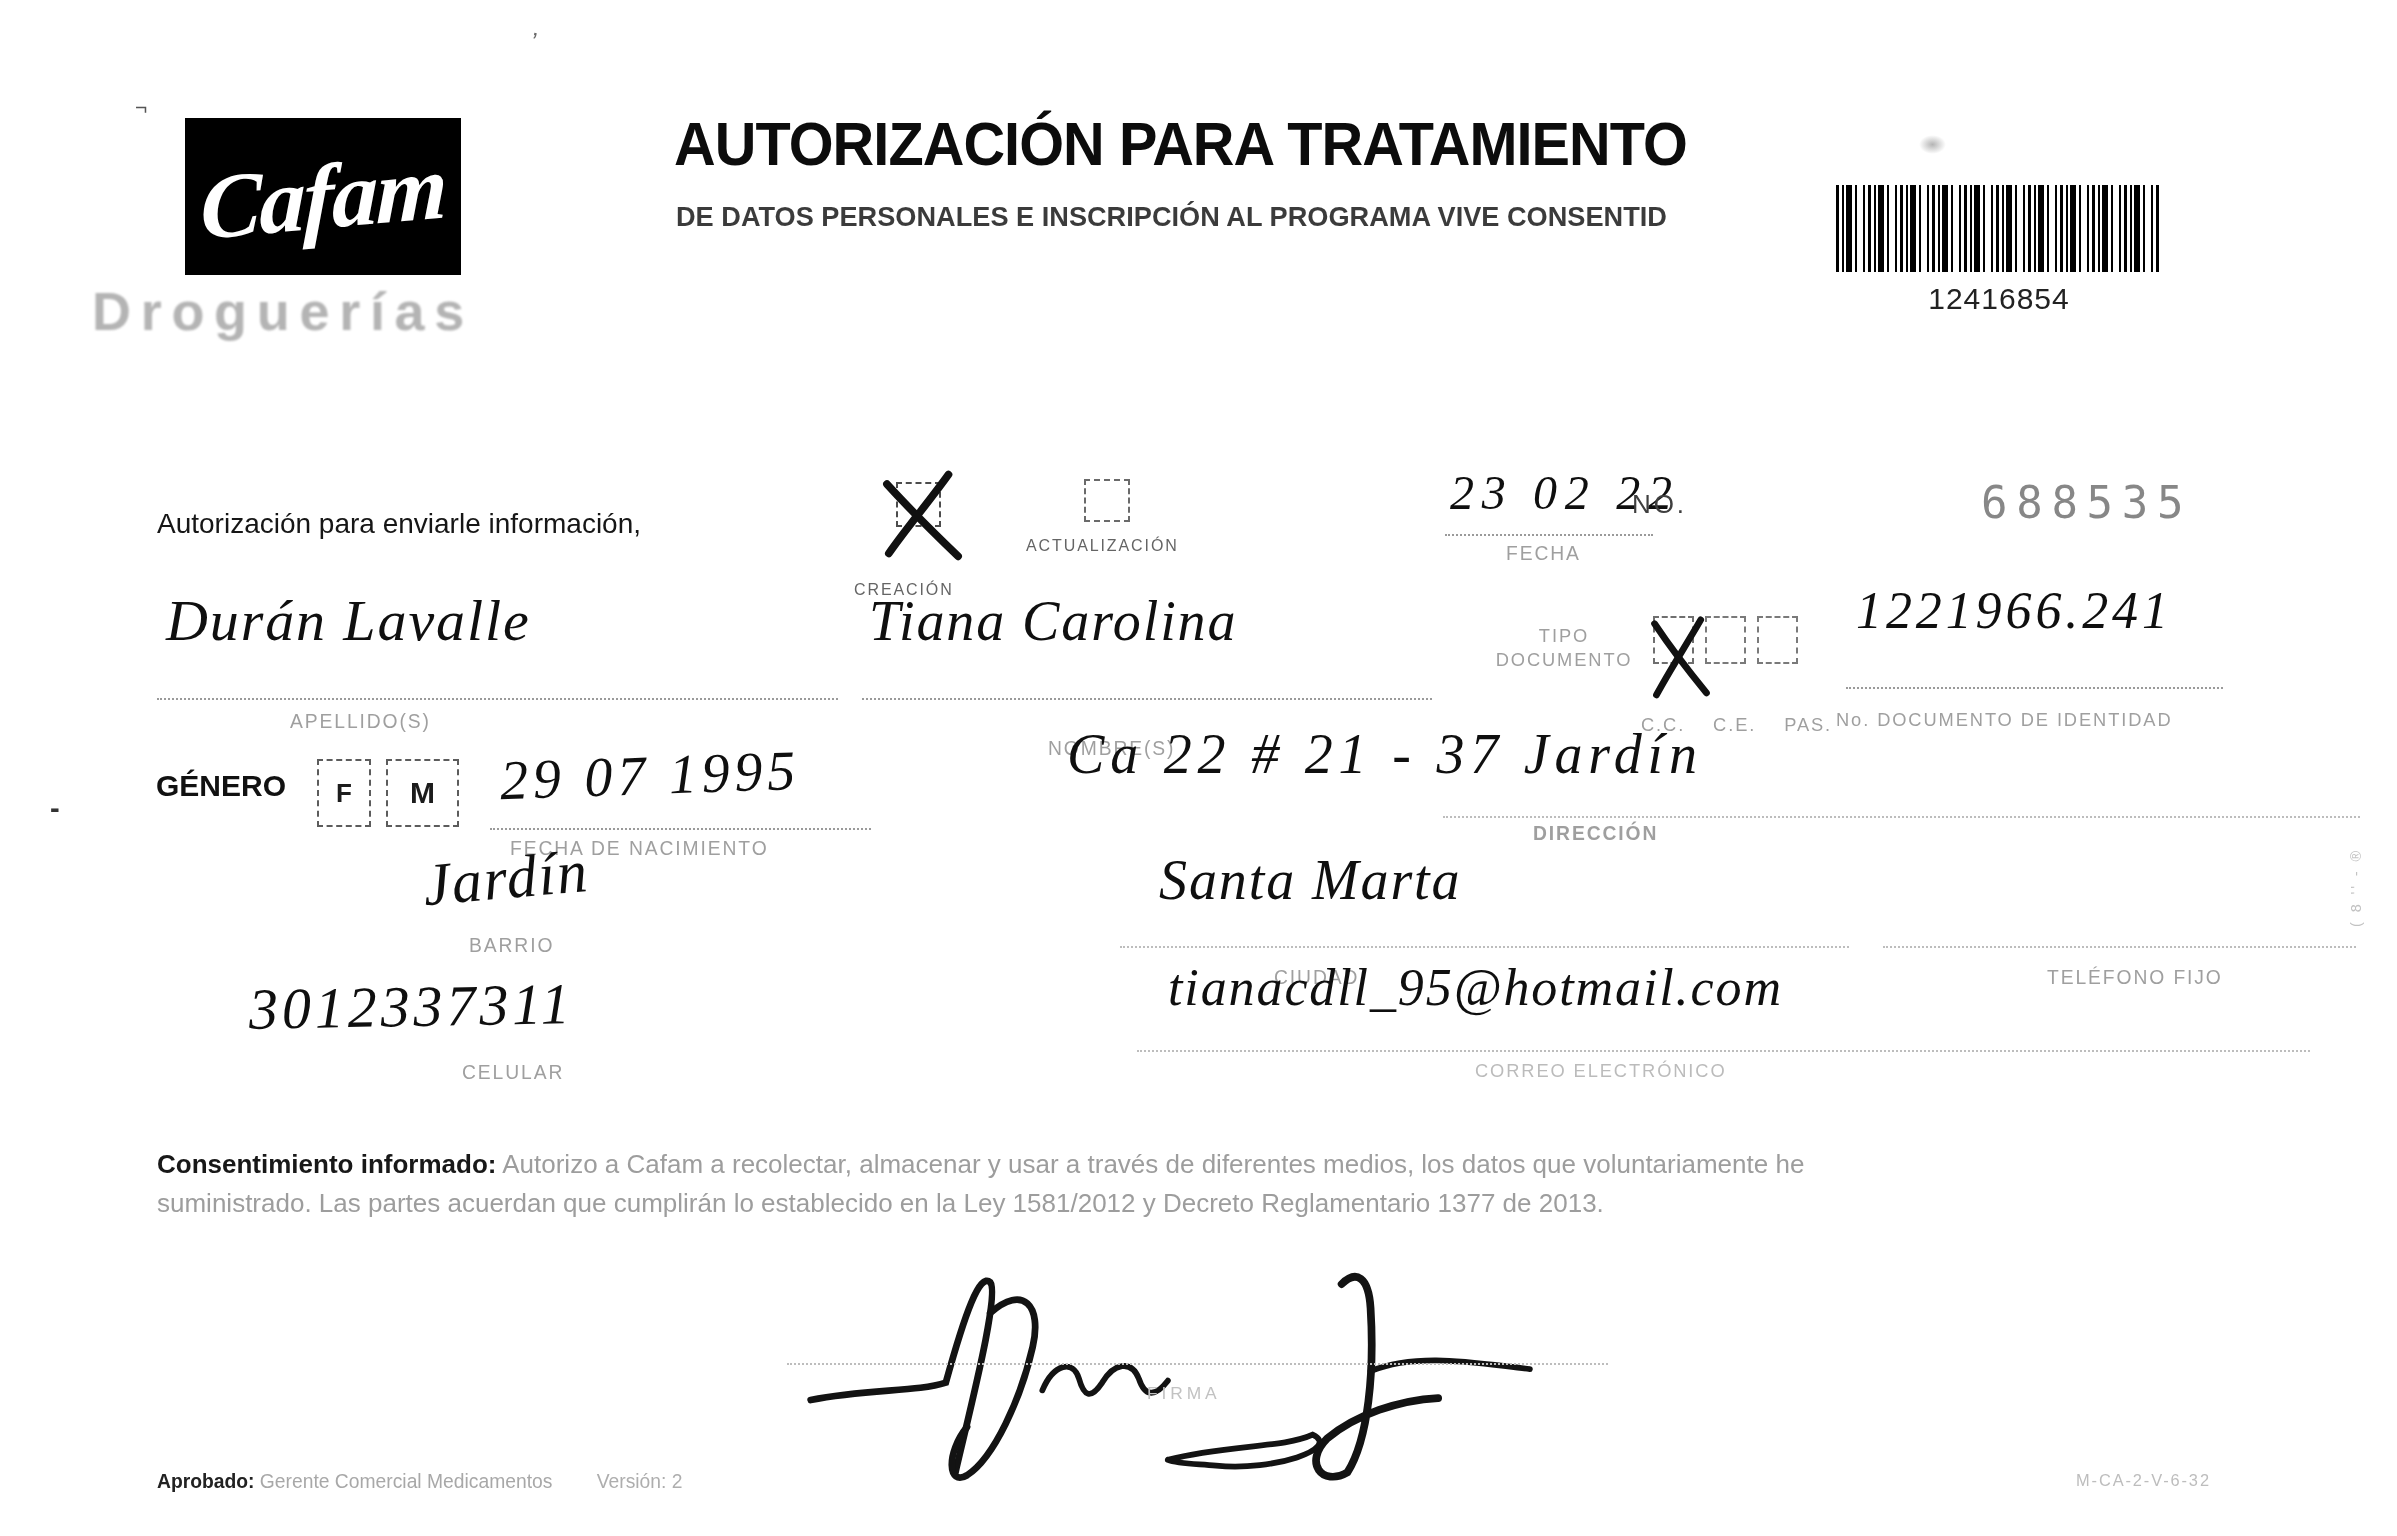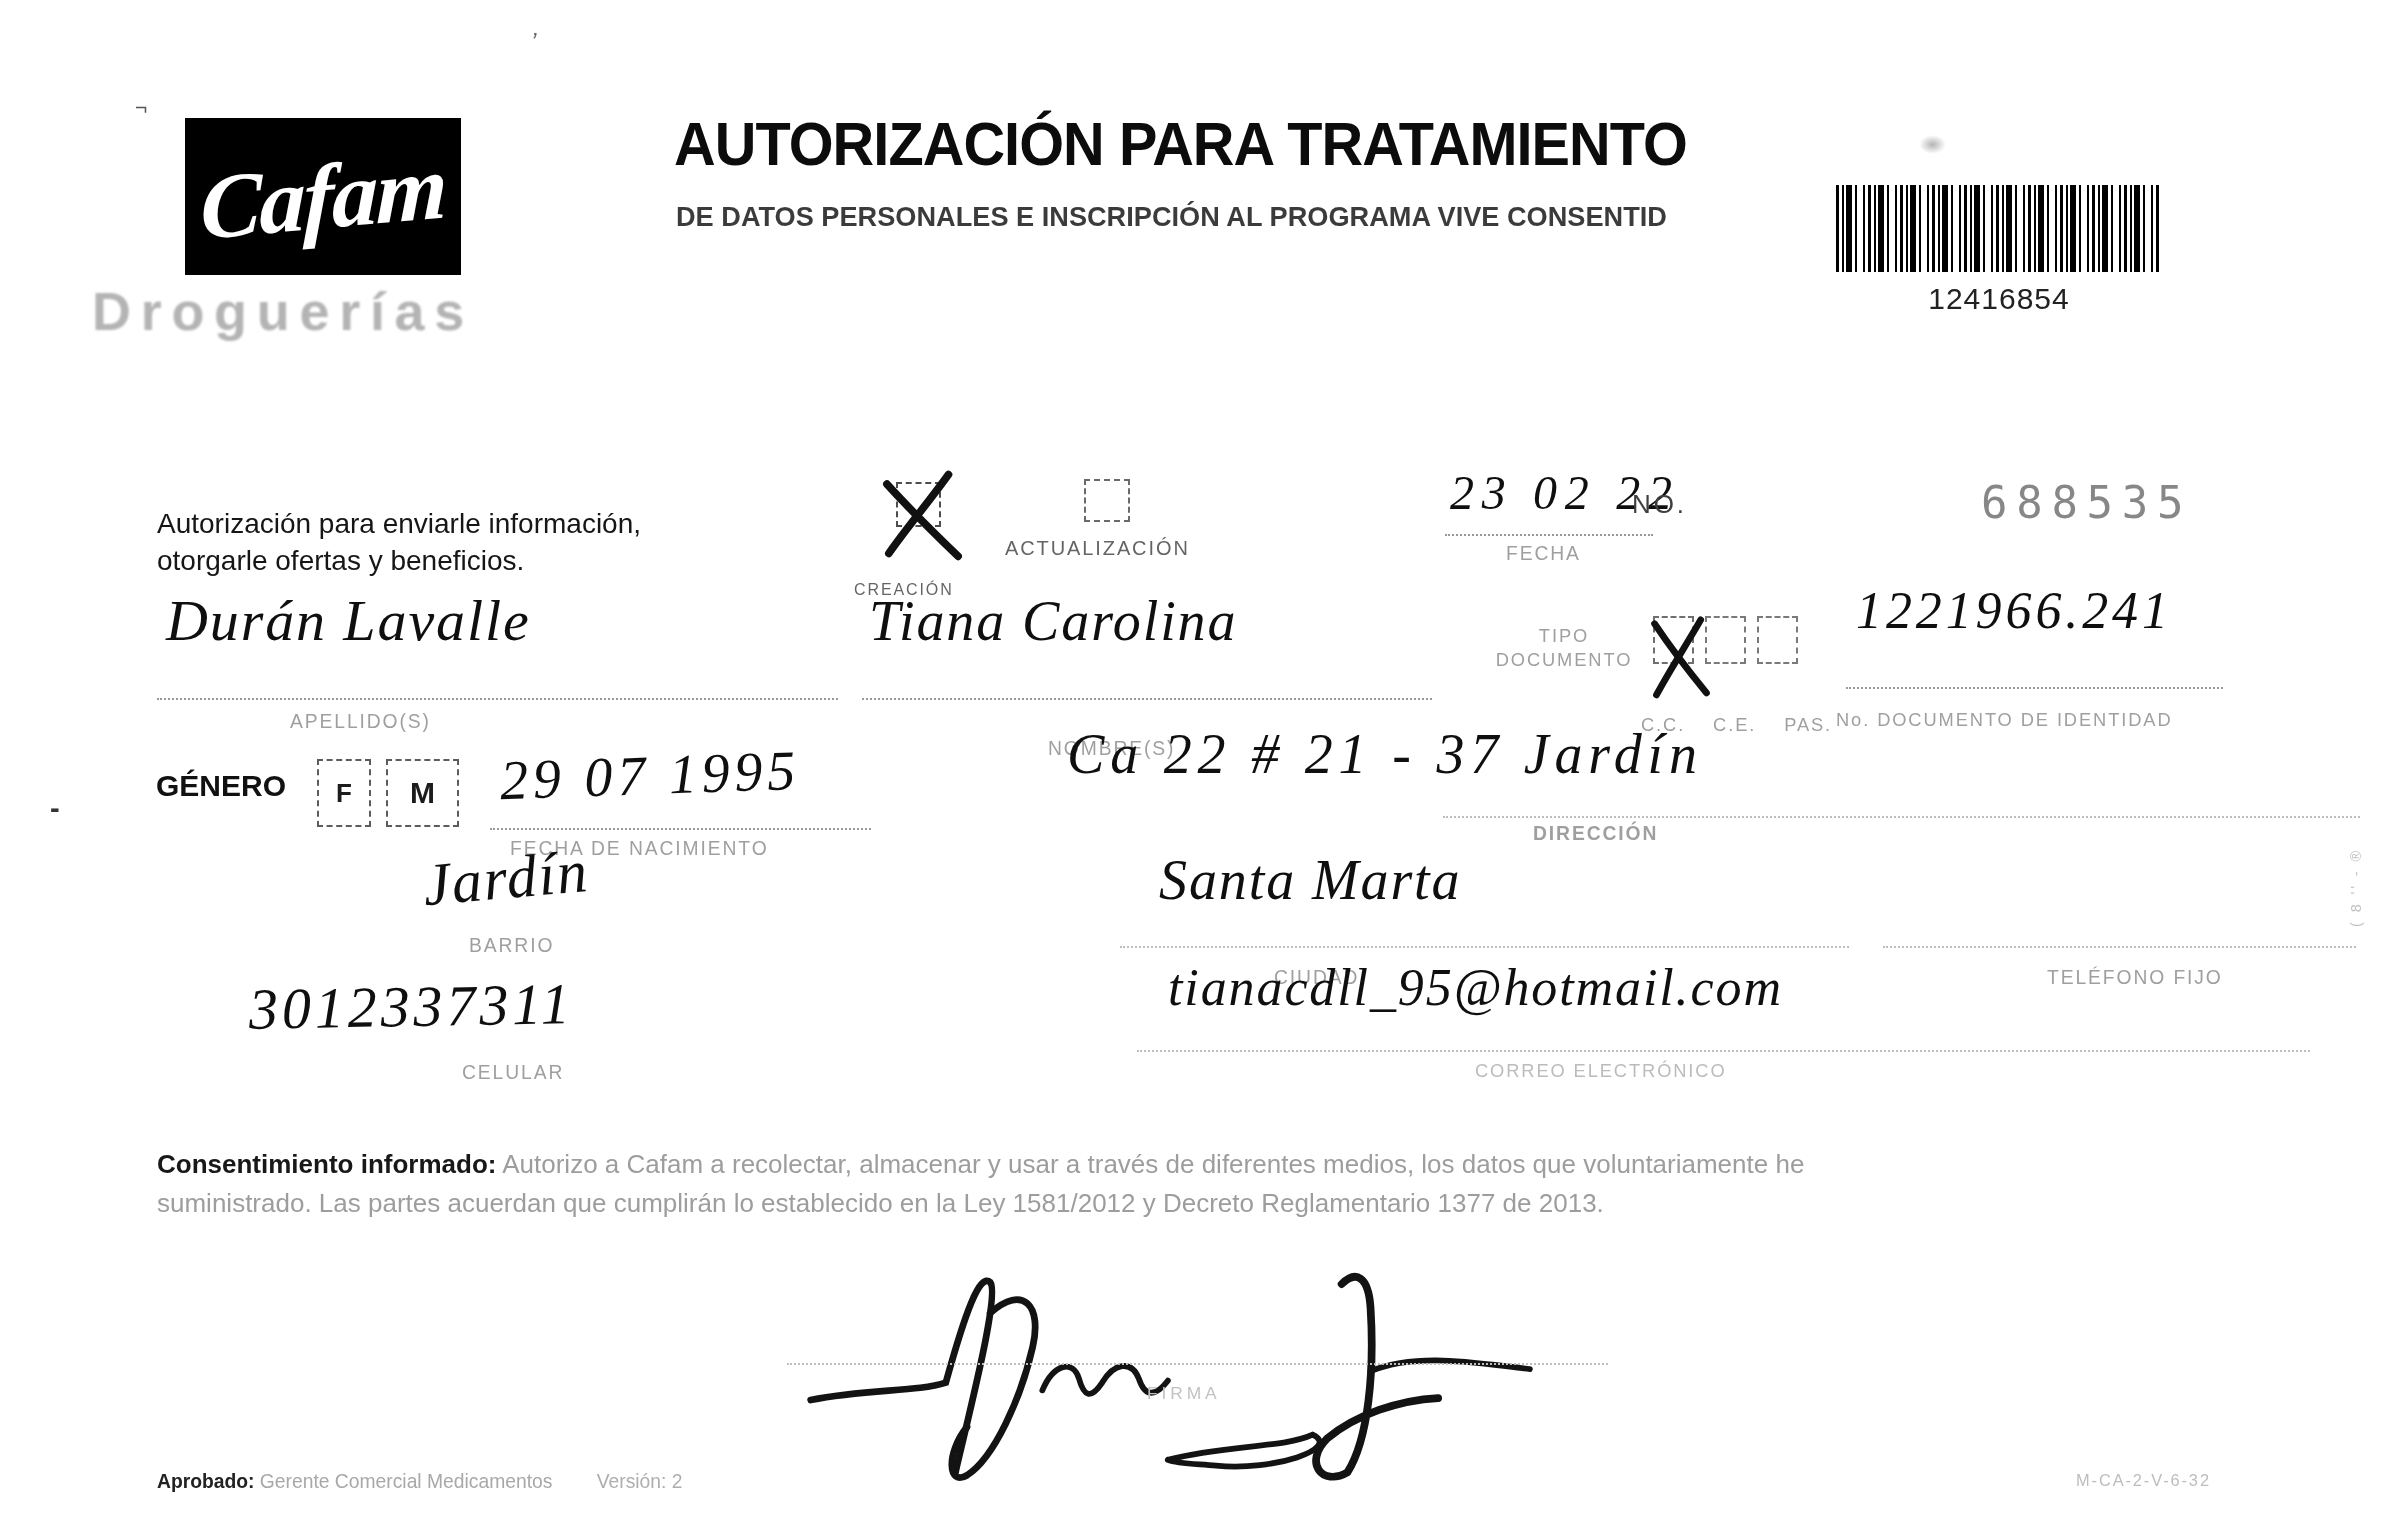--- a/index.html
+++ b/index.html
@@ -44,32 +44,31 @@
   <div class="abs title" style="left:674px;top:108px;">AUTORIZACIÓN PARA TRATAMIENTO</div>
   <div class="abs subtitle" style="left:676px;top:201px;">DE DATOS PERSONALES E INSCRIPCIÓN AL PROGRAMA VIVE CONSENTID</div>
 
   <div class="abs" style="left:1919px;top:135px;width:27px;height:19.3px;background:radial-gradient(ellipse at center,#777 0%,transparent 70%);opacity:.55;"></div>
 
   <div class="abs barcode" style="left:1836px;top:185px;width:326px;height:87px;"></div>
   <div class="abs" style="left:1836px;top:282px;width:326px;text-align:center;font-size:30px;color:#222;letter-spacing:1px;">12416854</div>
 
   <div class="abs intro" style="left:157px;top:506px;">
     <div>Autorización para enviarle información,</div>
-    <div>otorgarle ofertas y beneficios.</div>
   </div>
 
   <div class="abs dashbox" style="left:896px;top:482px;width:45px;height:45px;"></div>
   <svg class="abs" style="left:877px;top:463px;" width="92" height="101" viewBox="0 0 95 105">
     <path d="M10 22 C30 44 58 72 84 97" stroke="#111" stroke-width="8" fill="none" stroke-linecap="round"></path>
     <path d="M74 12 C54 40 30 68 12 94" stroke="#111" stroke-width="8" fill="none" stroke-linecap="round"></path>
   </svg>
   <div class="abs lbl lbl-dark" style="left:854px;top:537px;font-size:16px;margin-top:44px;">CREACIÓN</div>
 
   <div class="abs dashbox" style="left:1084px;top:479px;width:46px;height:43px;border-color:#6a6a6a;"></div>
-  <div class="abs lbl lbl-dark" style="left:1005px;top:537px;font-size:20px;">ACTUALIZACIÓN</div>
+  <div class="abs lbl lbl-dark" style="left:1026px;top:537px;font-size:16px;">ACTUALIZACIÓN</div>
 
   <div class="abs hw" style="left:1450px;top:465px;font-size:48px;letter-spacing:7.7px;">23 02 22</div>
   <div class="abs dots" style="left:1445px;top:534px;width:208px;"></div>
   <div class="abs lbl" style="left:1506px;top:543px;">FECHA</div>
 
   <div class="abs" style="left:1632px;top:489px;font-size:26px;color:#3f3f3f;letter-spacing:2.9px;">NO.</div>
   <div class="abs stamp" style="left:1981px;top:477px;font-size:44px;">688535</div>
 
   <div class="abs hw" style="left:166px;top:587px;font-size:58px;">Durán Lavalle</div>
   <div class="abs dots" style="left:157px;top:698px;width:681px;"></div>

